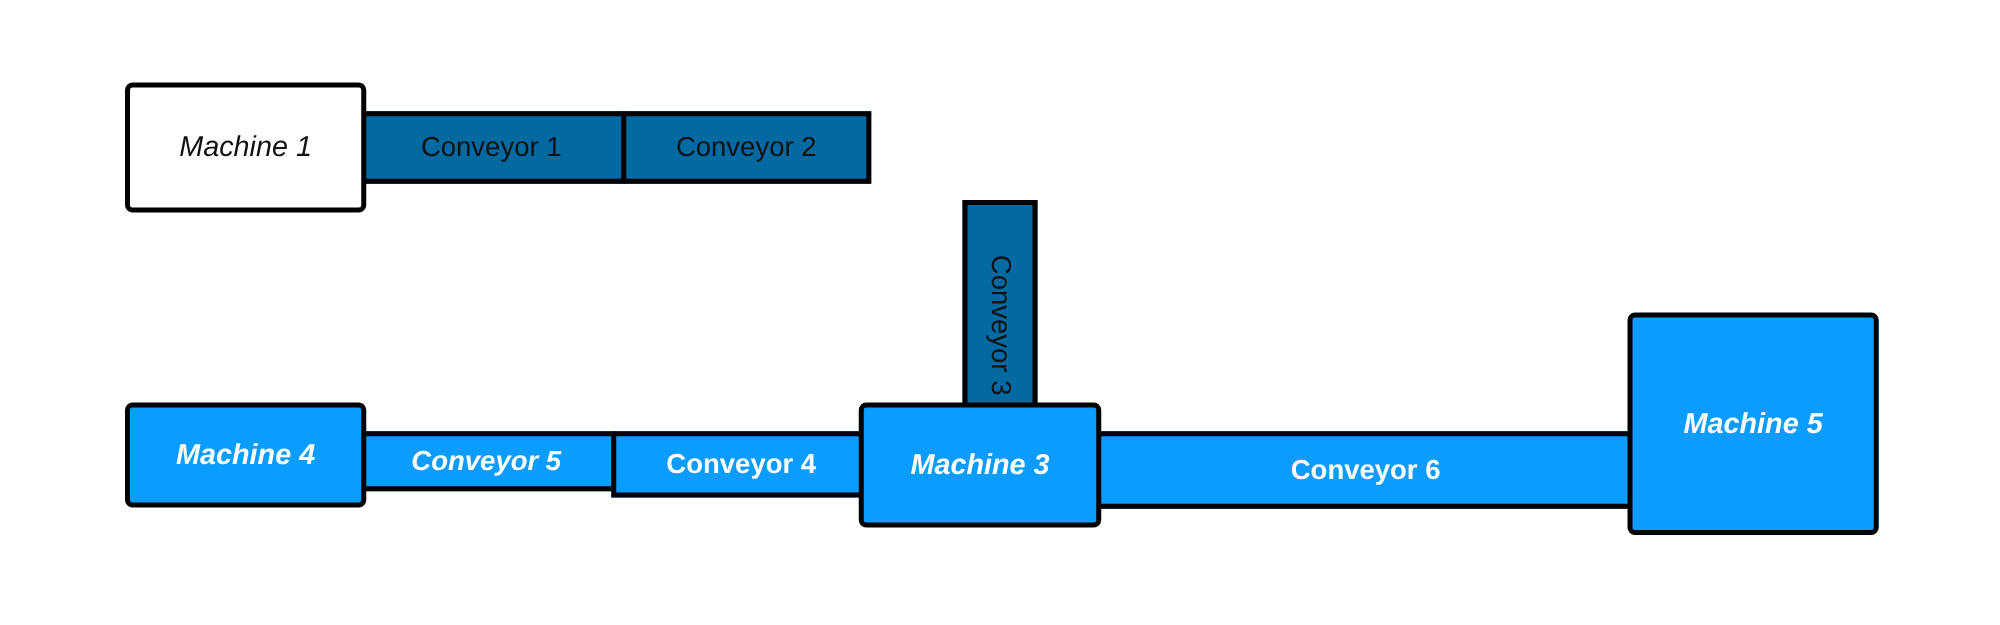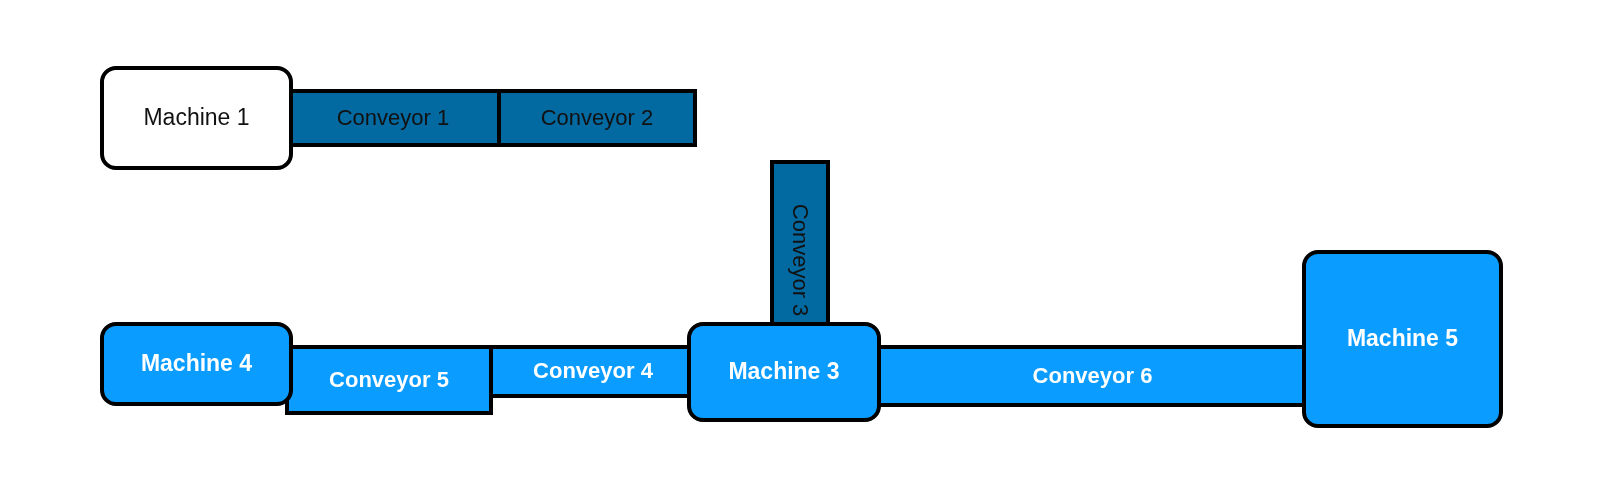--- a/index.html
+++ b/index.html
@@ -23,22 +23,23 @@
     display: flex;
     align-items: center;
     justify-content: center;
     text-align: center;
     line-height: 1.1;
     white-space: nowrap;
   }
   
   .machine {
     border: 4px solid #000000;
-    border-radius: 16px;
+    border-radius: 6px;
     font-size: 23px;
+    font-style: italic;
   }
   .machine-light {
     background: #ffffff;
     color: #111111;
     font-weight: 400;
   }
   .machine-dark {
     background: #0a9cfe;
     color: #ffffff;
     font-weight: 700;
@@ -83,21 +84,21 @@
 
   <div class="node machine machine-light z-above" style="left:100px; top:66px; width:193px; height:104px;">
     <span class="label">Machine 1</span>
   </div>
 
 
   <div class="node conveyor conveyor-light vertical z-below" style="left:770px; top:160px; width:60px; height:200px;">
     <span class="label">Conveyor 3</span>
   </div>
 
-  <div class="node conveyor conveyor-dark z-below" style="left:285px; top:345px; width:208px; height:70px;">
+  <div class="node conveyor conveyor-dark z-below" style="left:285px; top:345px; width:208px; height:48px;font-style:italic;">
     <span class="label">Conveyor 5</span>
   </div>
 
   <div class="node conveyor conveyor-dark z-below" style="left:489px; top:345px; width:208px; height:53px;">
     <span class="label">Conveyor 4</span>
   </div>
 
   <div class="node conveyor conveyor-dark z-below" style="left:874px; top:345px; width:437px; height:62px;">
     <span class="label">Conveyor 6</span>
   </div>

